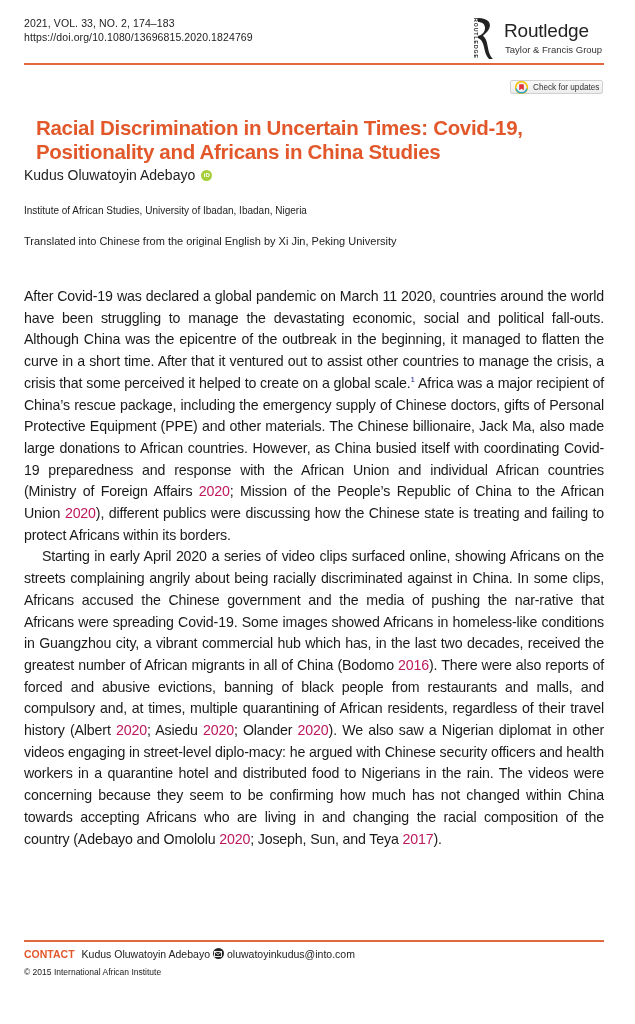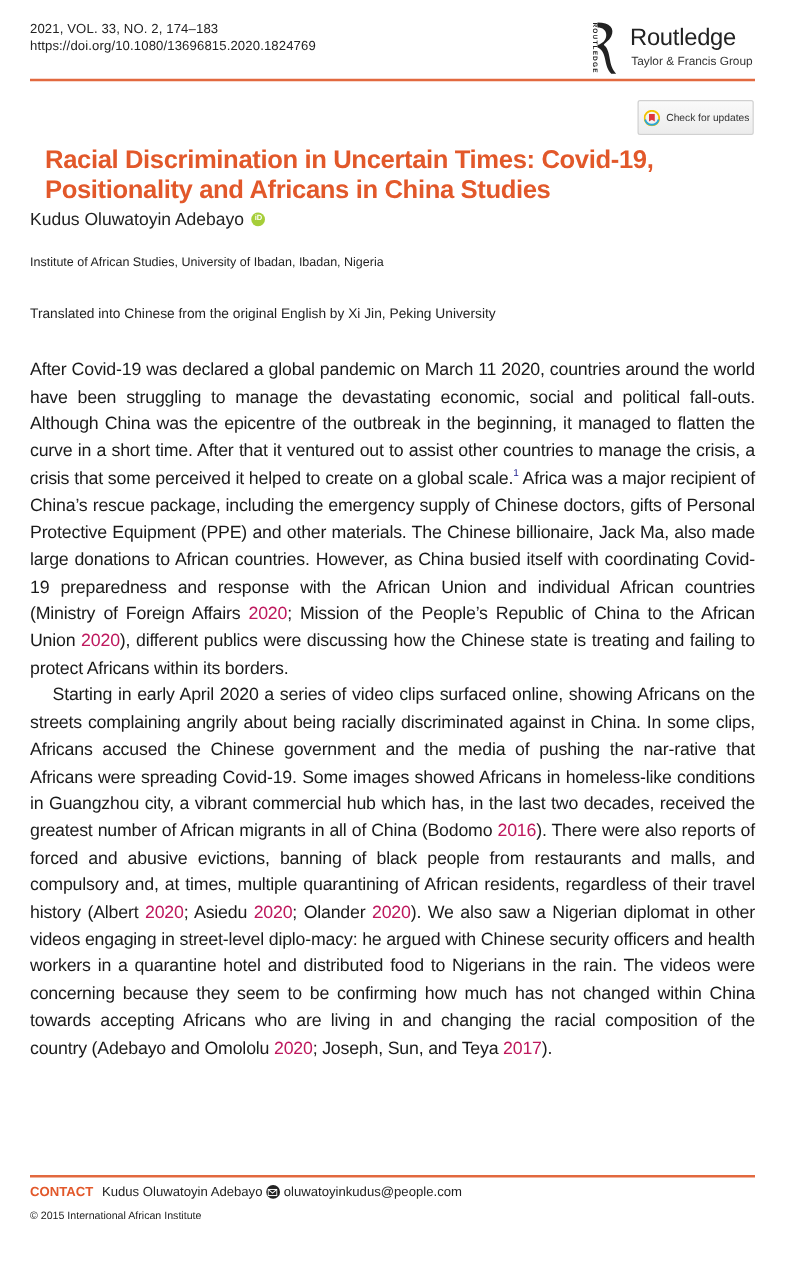--- a/index.html
+++ b/index.html
@@ -6,31 +6,31 @@
   body { width: 635px; height: 1024px; position: relative; overflow: hidden;
          font-family: "Liberation Sans", "DejaVu Sans", sans-serif; color: #1a1a1a; }
   .abs { position: absolute; }
   .journal-meta { left: 24px; top: 16px; font-size: 10.5px; line-height: 14px; color: #222; letter-spacing: 0.1px; }
   .journal-meta div { white-space: nowrap; }
   .header-rule { left: 24px; top: 63px; width: 580px; height: 2px; background: #e2693f; }
   .logo { left: 468px; top: 16px; width: 140px; height: 44px; }
   .logo .glyph { position: absolute; left: 0; top: 0; width: 26px; height: 44px; }
   .logo .name { position: absolute; left: 36px; top: 4px; font-size: 19px; color: #222; letter-spacing: -0.2px; }
   .logo .sub { position: absolute; left: 37px; top: 28px; font-size: 9.5px; color: #333; white-space: nowrap; }
-  .updates { left: 510px; top: 80px; width: 93px; height: 28px; border: 1px solid #d0d0d0; border-radius: 2px;
+  .updates { left: 510px; top: 80px; width: 93px; height: 14px; border: 1px solid #d0d0d0; border-radius: 2px;
              background: linear-gradient(#fafafa, #ececec); box-sizing: border-box; display: flex; align-items: center;
              padding-left: 4px; cursor: pointer; }
   .updates .ic { width: 13px; height: 13px; margin-right: 5px; }
   .updates .lbl { font-size: 8.2px; color: #333; white-space: nowrap; }
   .title { left: 36px; top: 116px; width: 590px; font-size: 20.5px; line-height: 24px; font-weight: bold; color: #e2582a; letter-spacing: -0.3px; }
   .author { left: 24px; top: 167px; font-size: 14px; color: #222; display: flex; align-items: center; white-space: nowrap; }
   .orcid { width: 11px; height: 11px; border-radius: 50%; background: #a6ce39; margin-left: 6px; color: #fff;
            font-size: 6px; font-weight: bold; display: inline-flex; align-items: center; justify-content: center; cursor: pointer; }
   .affil { left: 24px; top: 205px; font-size: 10px; color: #222; white-space: nowrap; }
-  .translated { left: 24px; top: 245px; font-size: 11px; color: #222; white-space: nowrap; }
+  .translated { left: 24px; top: 235px; font-size: 11px; color: #222; white-space: nowrap; }
   .body { left: 24px; top: 286px; width: 580px; font-size: 14.2px; line-height: 21.7px; color: #1a1a1a; text-align: justify; letter-spacing: -0.15px; }
   .body p { margin: 0; }
   .body p.indent { text-indent: 18px; }
   .ref { color: #be185d; cursor: pointer; }
   sup.fn { font-size: 8px; color: #1a1a8c; vertical-align: 6px; line-height: 0; cursor: pointer; }
   .footer-rule { left: 24px; top: 940px; width: 580px; height: 2px; background: #e2693f; }
   .contact { left: 24px; top: 948px; font-size: 10.5px; color: #222; display: flex; align-items: flex-start; white-space: nowrap; }
   .contact .lab { color: #e2582a; font-weight: bold; margin-right: 7px; }
   .mail { width: 11px; height: 11px; border-radius: 50%; background: #222; margin: 0 3px; display: inline-flex; align-items: center; justify-content: center; }
   .copyright { left: 24px; top: 967px; font-size: 8.5px; color: #222; white-space: nowrap; }
@@ -81,15 +81,15 @@
 <div class="abs footer-rule"></div>
 <div class="abs contact">
   <span class="lab">CONTACT</span>
   <span>Kudus Oluwatoyin Adebayo</span>
   <span class="mail">
     <svg width="8" height="6" viewBox="0 0 8 6">
         <rect x="0.5" y="0.5" width="7" height="5" fill="none" stroke="#fff" stroke-width="0.9"></rect>
         <path d="M0.5 0.5 L4 3.5 L7.5 0.5" fill="none" stroke="#fff" stroke-width="0.9"></path>
       </svg>
   </span>
-  <span style="cursor:pointer;">oluwatoyinkudus@people.com</span>
+  <span style="cursor:pointer;">oluwatoyinkudus@into.com</span>
 </div>
 <div class="abs copyright">© 2015 International African Institute</div>
 
 </body></html>

